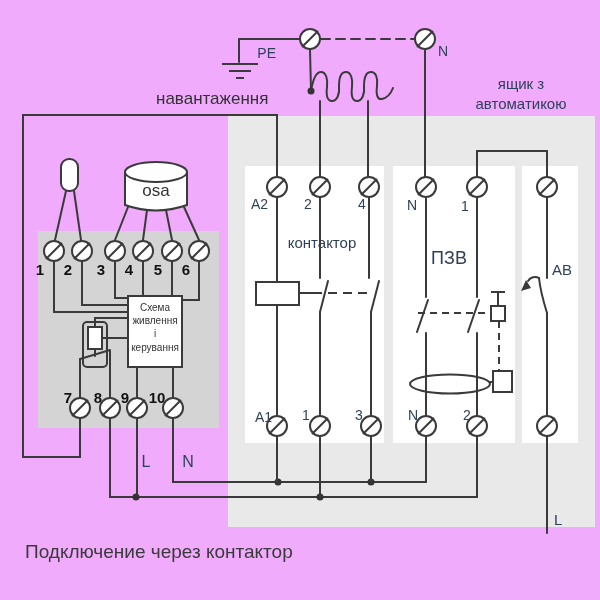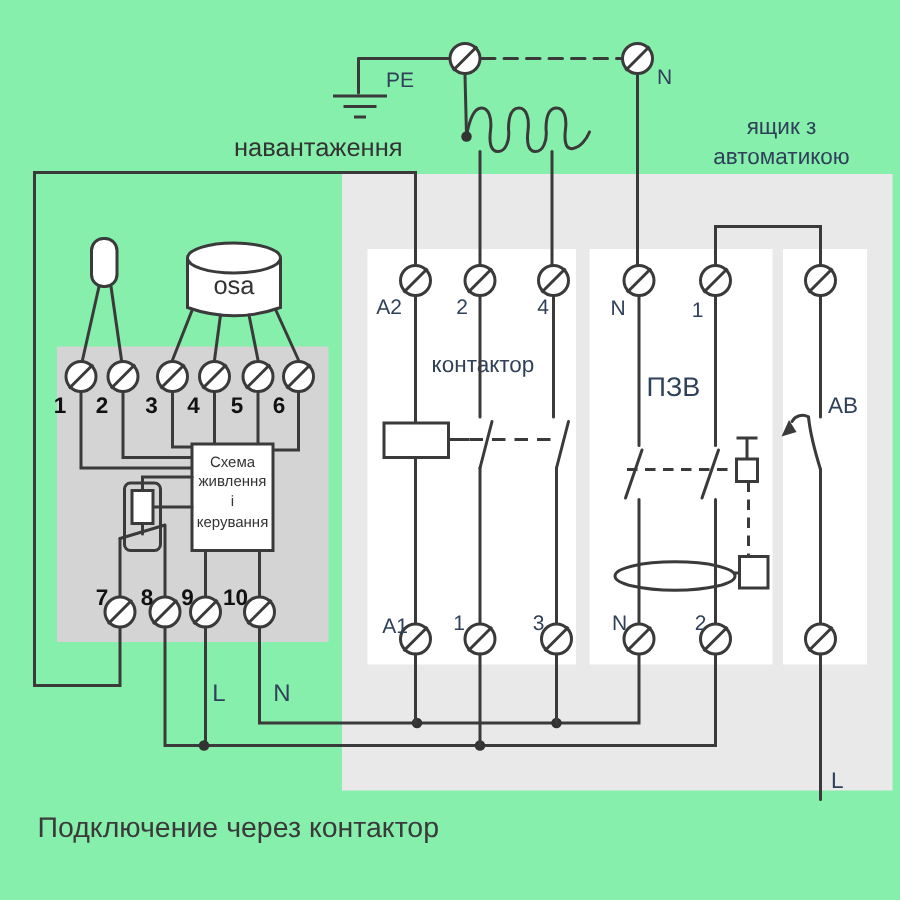--- a/index.html
+++ b/index.html
@@ -1,16 +1,16 @@
 <!DOCTYPE html>
 <html><head>
 <meta charset="utf-8">
 <style>
   html,body{margin:0;padding:0;background:#ffffff;}
-  .page{width:600px;height:600px;position:relative;background:#86efac;
+  .page{width:600px;height:600px;position:relative;background:#f0abfc;
         font-family:"Liberation Sans","DejaVu Sans",sans-serif;}
   svg{display:block;}
   .wire{stroke:#3a3a3a;stroke-width:2;fill:none;stroke-linecap:round;}
   .wire-sq{stroke:#3a3a3a;stroke-width:2;fill:none;stroke-linecap:butt;}
   .dash{stroke-dasharray:9 6;}
   .dash2{stroke-dasharray:7 5;}
   .sym{stroke:#3a3a3a;stroke-width:2;fill:#ffffff;}
   .sym-open{stroke:#3a3a3a;stroke-width:2;fill:none;}
   .dot{fill:#333333;stroke:none;}
   .lbl{fill:#2f4159;font-size:14px;}

